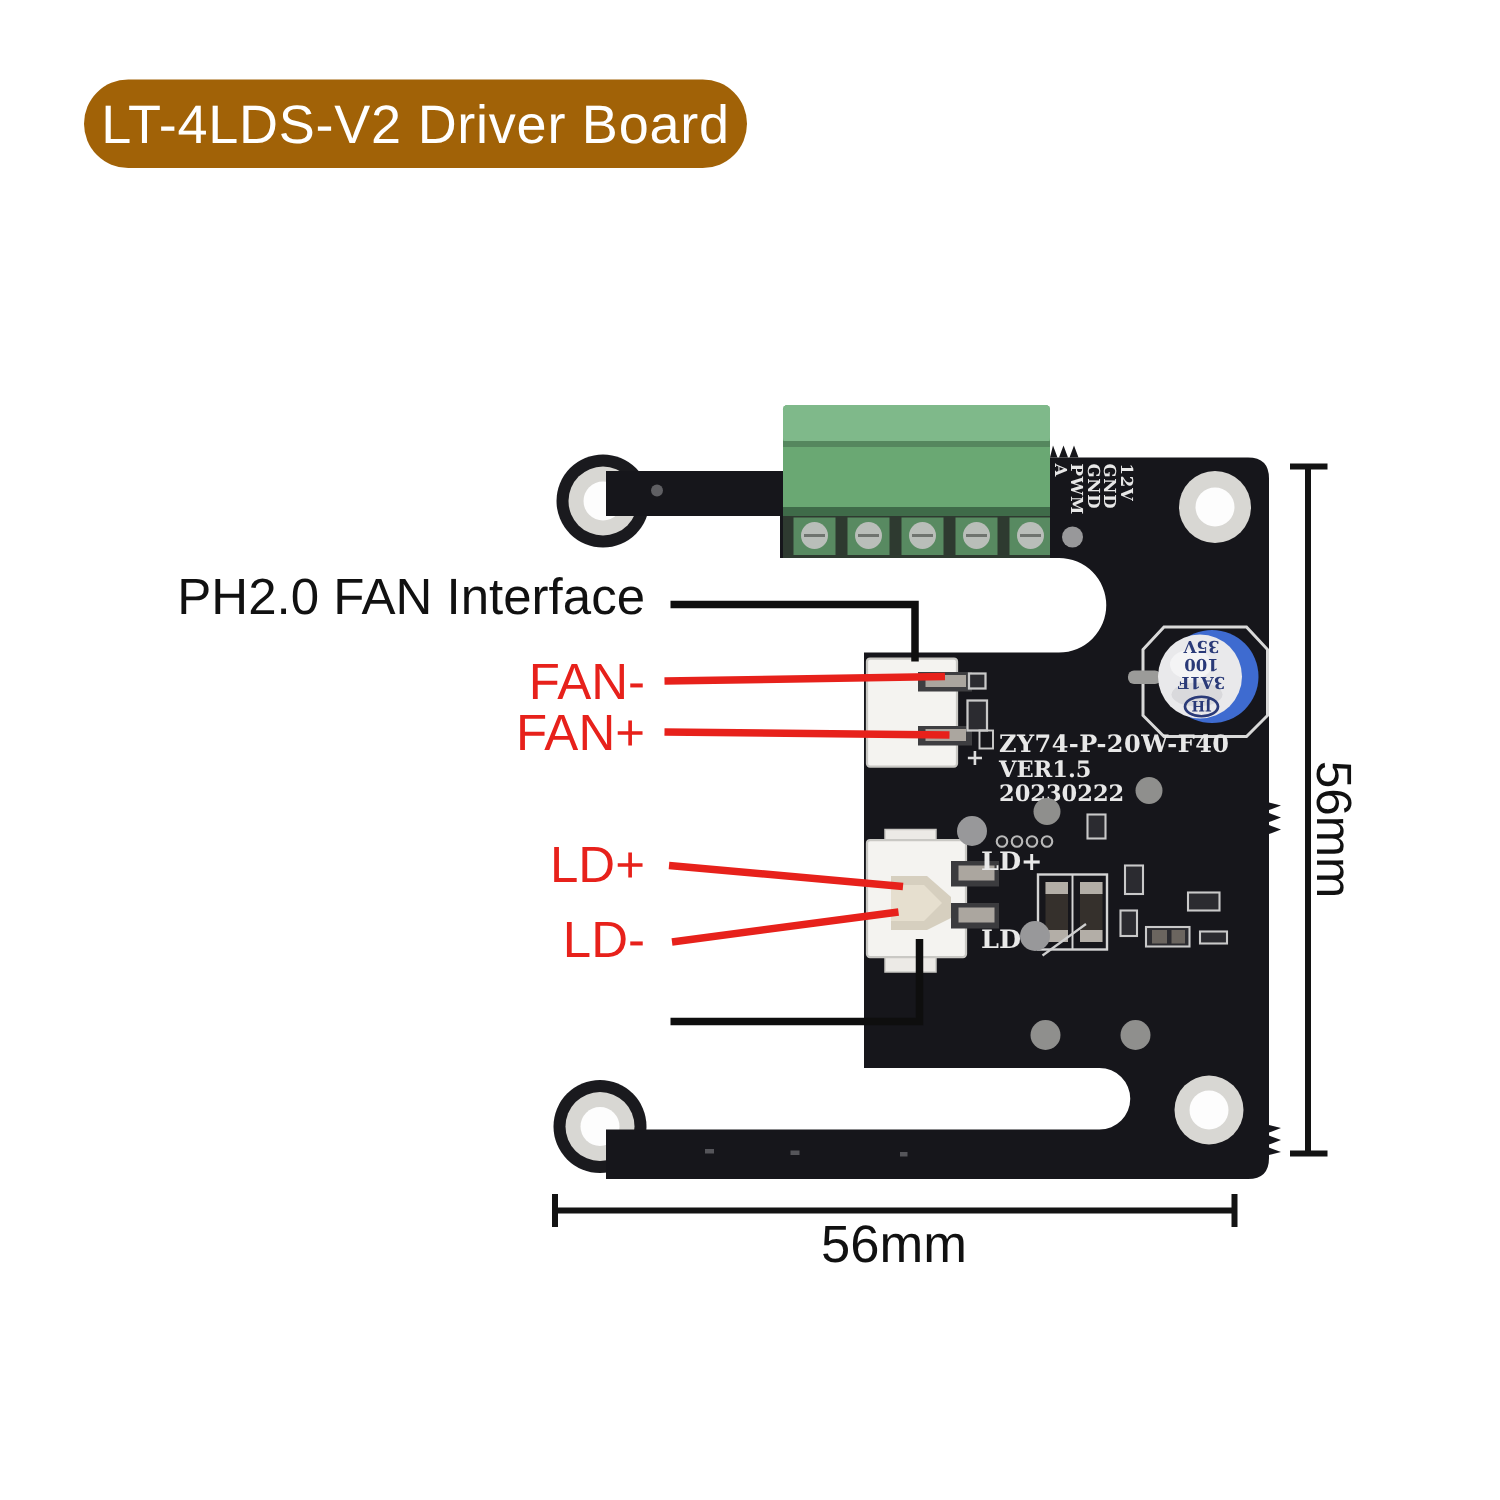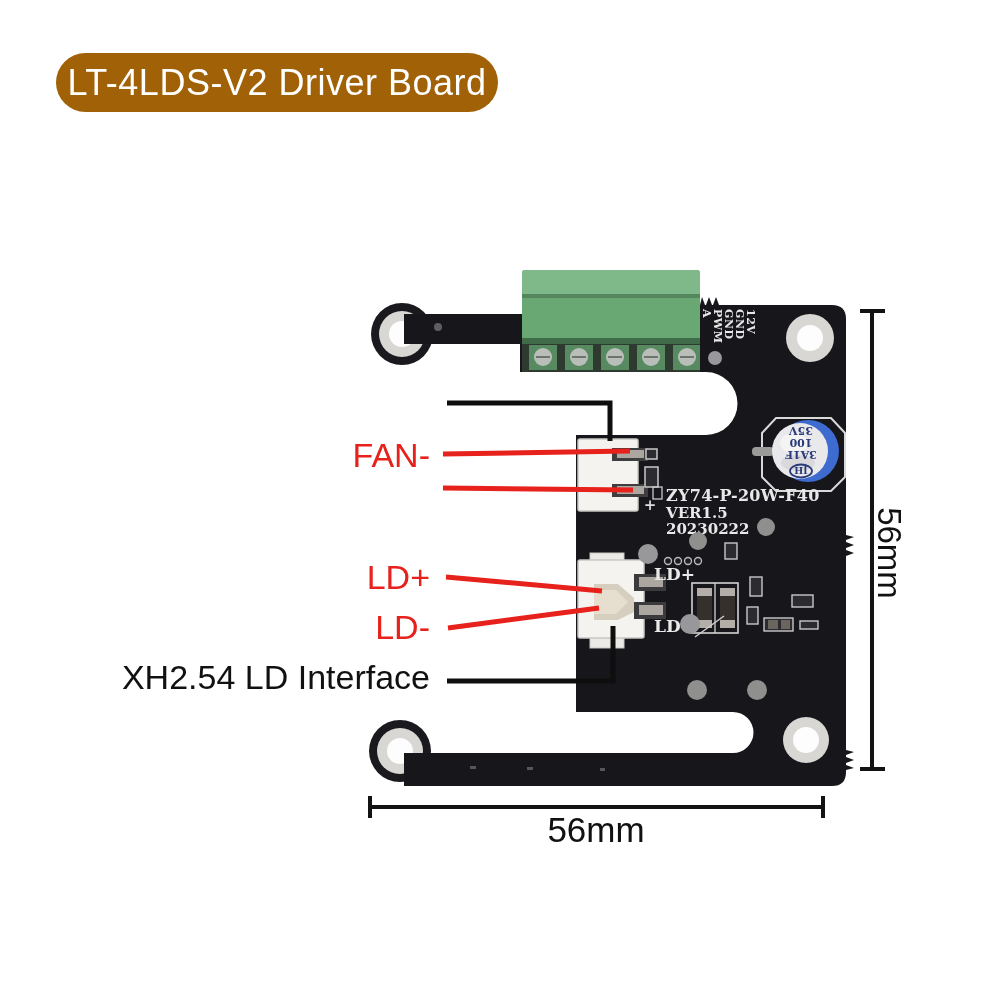--- a/index.html
+++ b/index.html
@@ -201,20 +201,21 @@
     </g>
     <g stroke="#131313" stroke-width="4">
       <line x1="370" y1="807" x2="823" y2="807"></line>
       <line x1="370" y1="796" x2="370" y2="818"></line>
       <line x1="823" y1="796" x2="823" y2="818"></line>
     </g>
   </svg>
 
   <div class="title-badge">LT-4LDS-V2 Driver Board</div>
 
+  <div class="lbl fan-interface">PH2.0 FAN Interface</div>
   <div class="lbl red fan-minus">FAN-</div>
+  <div class="lbl red fan-plus">FAN+</div>
   <div class="lbl red ld-plus">LD+</div>
   <div class="lbl red ld-minus">LD-</div>
-  <div class="lbl ld-interface">XH2.54 LD Interface</div>
 
   <div class="dim-label-h">56mm</div>
   <div class="dim-label-w">56mm</div>
 </div>
 
 </body></html>

